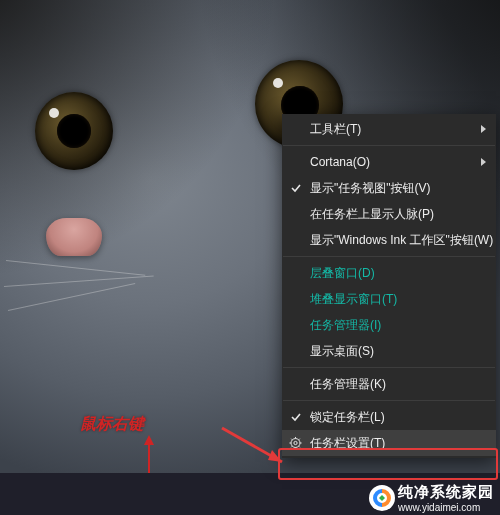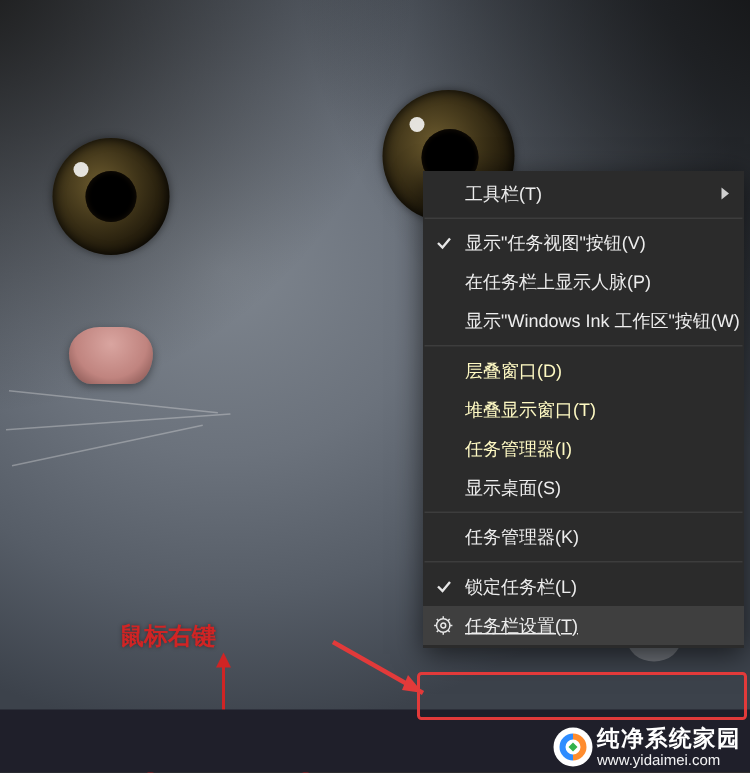--- a/index.html
+++ b/index.html
@@ -113,20 +113,21 @@
     border-bottom: 10px solid #d02424;
   }
   .annotation-text {
     position: absolute;
     left: 80px;
     bottom: 80px;
     color: #d02424;
     font-size: 16px;
     font-weight: 600;
     text-shadow: 0 0 3px rgba(0,0,0,0.4);
+    font-style: italic;
   }
 
   
   .context-menu {
     position: absolute;
     right: 4px;
     top: 114px;
     width: 214px;
     background: #2b2b2b;
     color: #ededed;
@@ -137,21 +138,21 @@
   .menu-item {
     position: relative;
     display: flex;
     align-items: center;
     height: 26px;
     padding: 0 28px 0 28px;
     white-space: nowrap;
     cursor: default;
   }
   .menu-item.disabled {
-    color: #fef9c3;
+    color: #14b8a6;
   }
   .menu-item.highlight {
     background: #3f3f3f;
     text-decoration: underline;
   }
   .menu-sep {
     height: 1px;
     background: #3d3d3d;
     margin: 3px 1px;
   }
@@ -262,20 +263,24 @@
   <div class="taskbar"></div>
 
   <div class="context-menu">
 
     <div class="menu-item">
       <span>工具栏(T)</span>
       <span class="submenu-arrow"></span>
     </div>
     <div class="menu-sep"></div>
 
+    <div class="menu-item">
+      <span>Cortana(O)</span>
+      <span class="submenu-arrow"></span>
+    </div>
 
     <div class="menu-item">
       <span class="check">
         <svg width="10" height="10" viewBox="0 0 10 10">
             <path d="M1 5 L4 8 L9 2" stroke="#e6e6e6" stroke-width="1.6" fill="none"></path>
           </svg>
       </span>
       <span>显示"任务视图"按钮(V)</span>
     </div>
 

